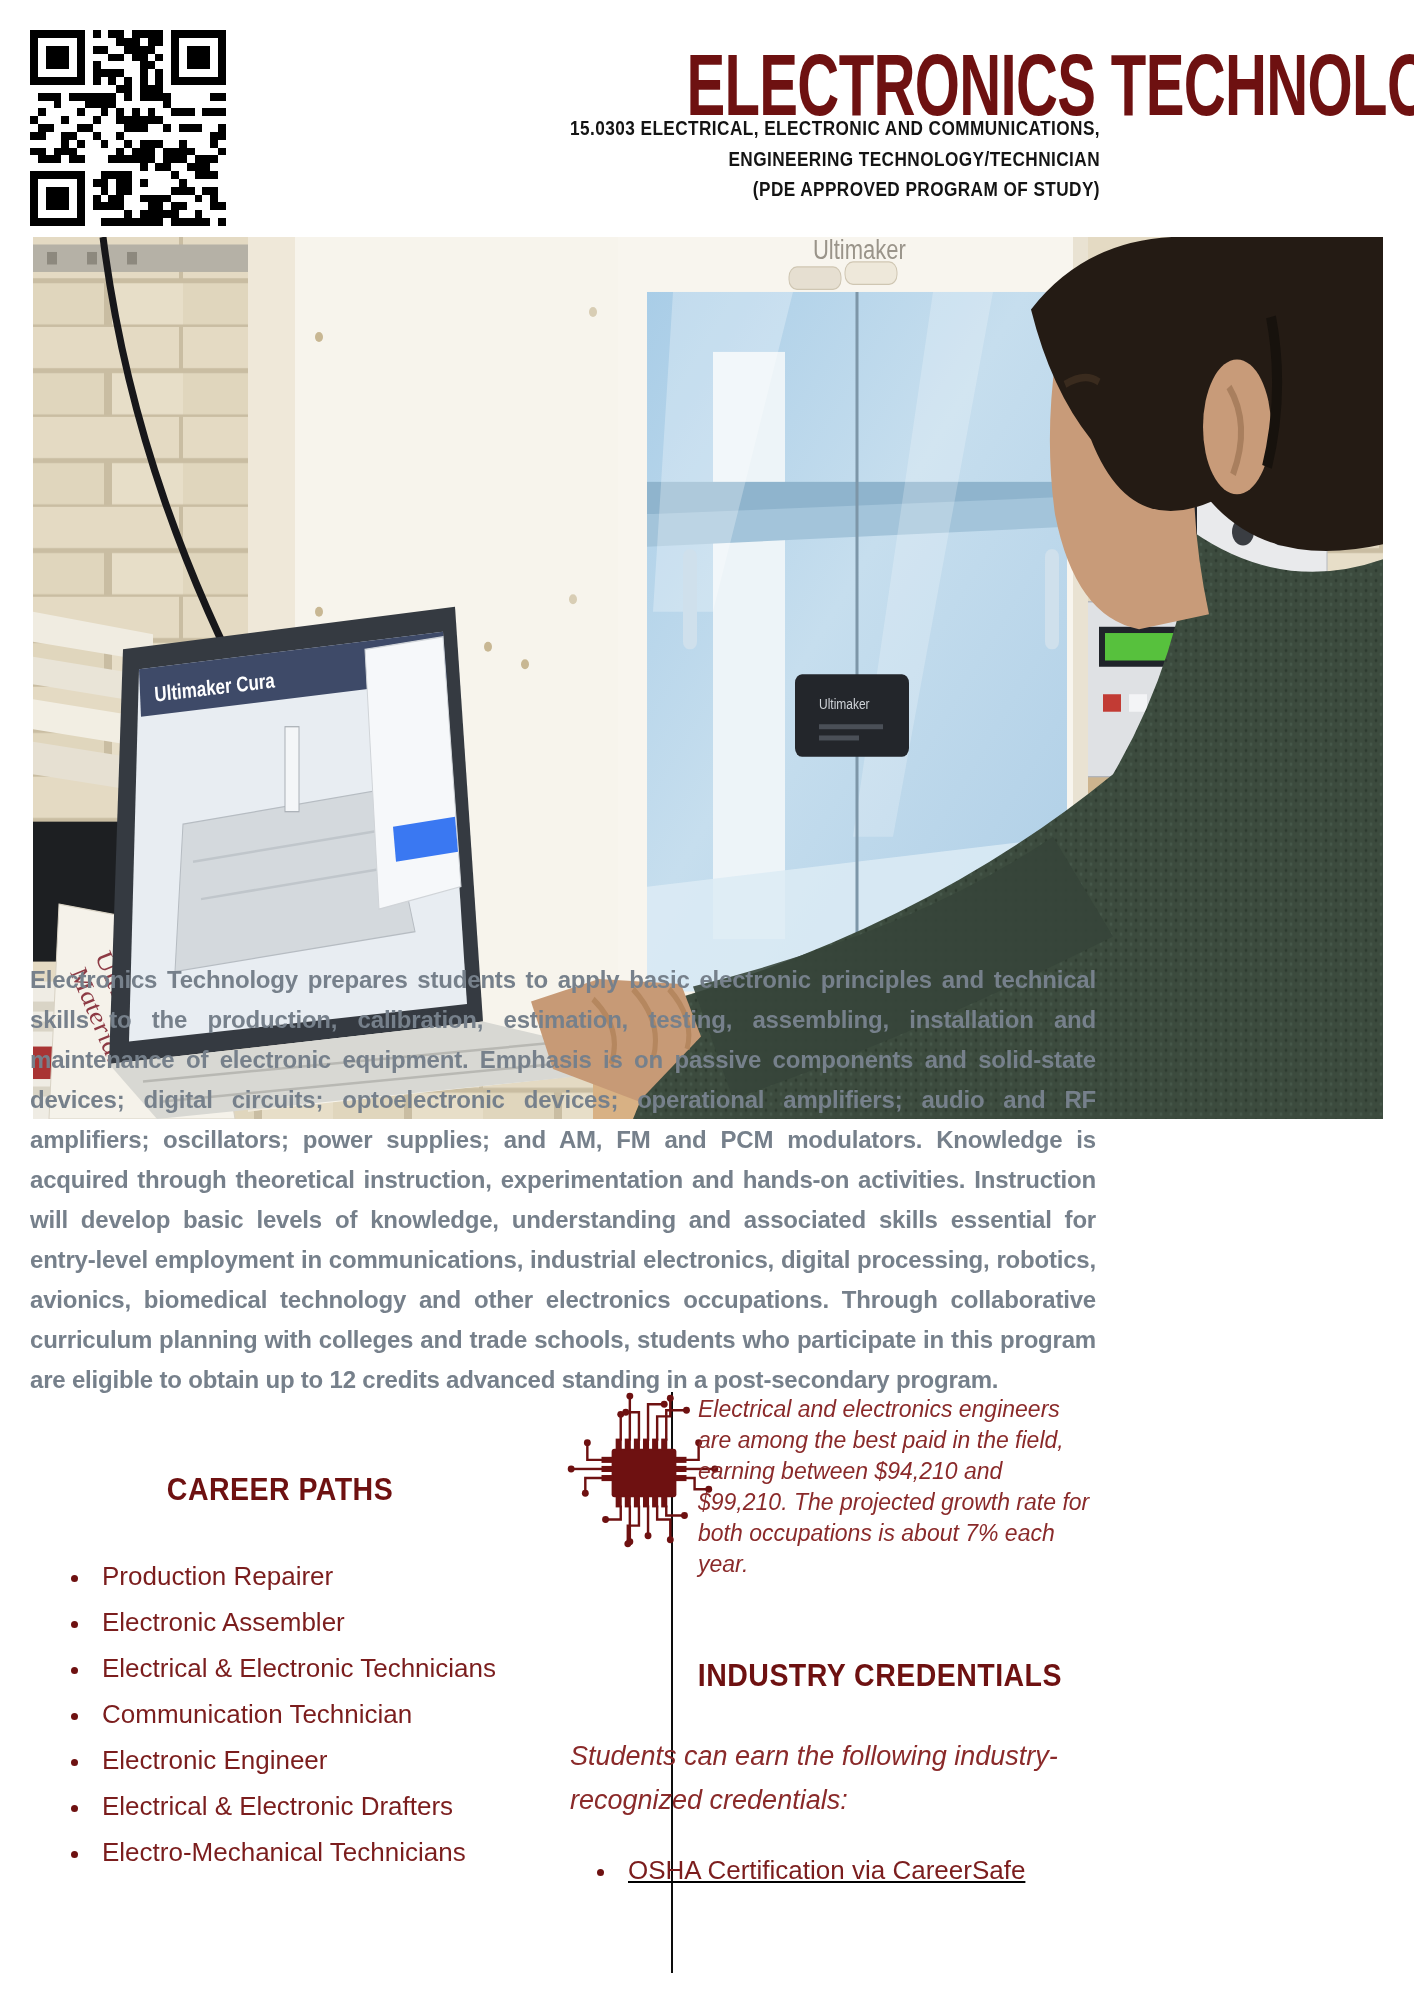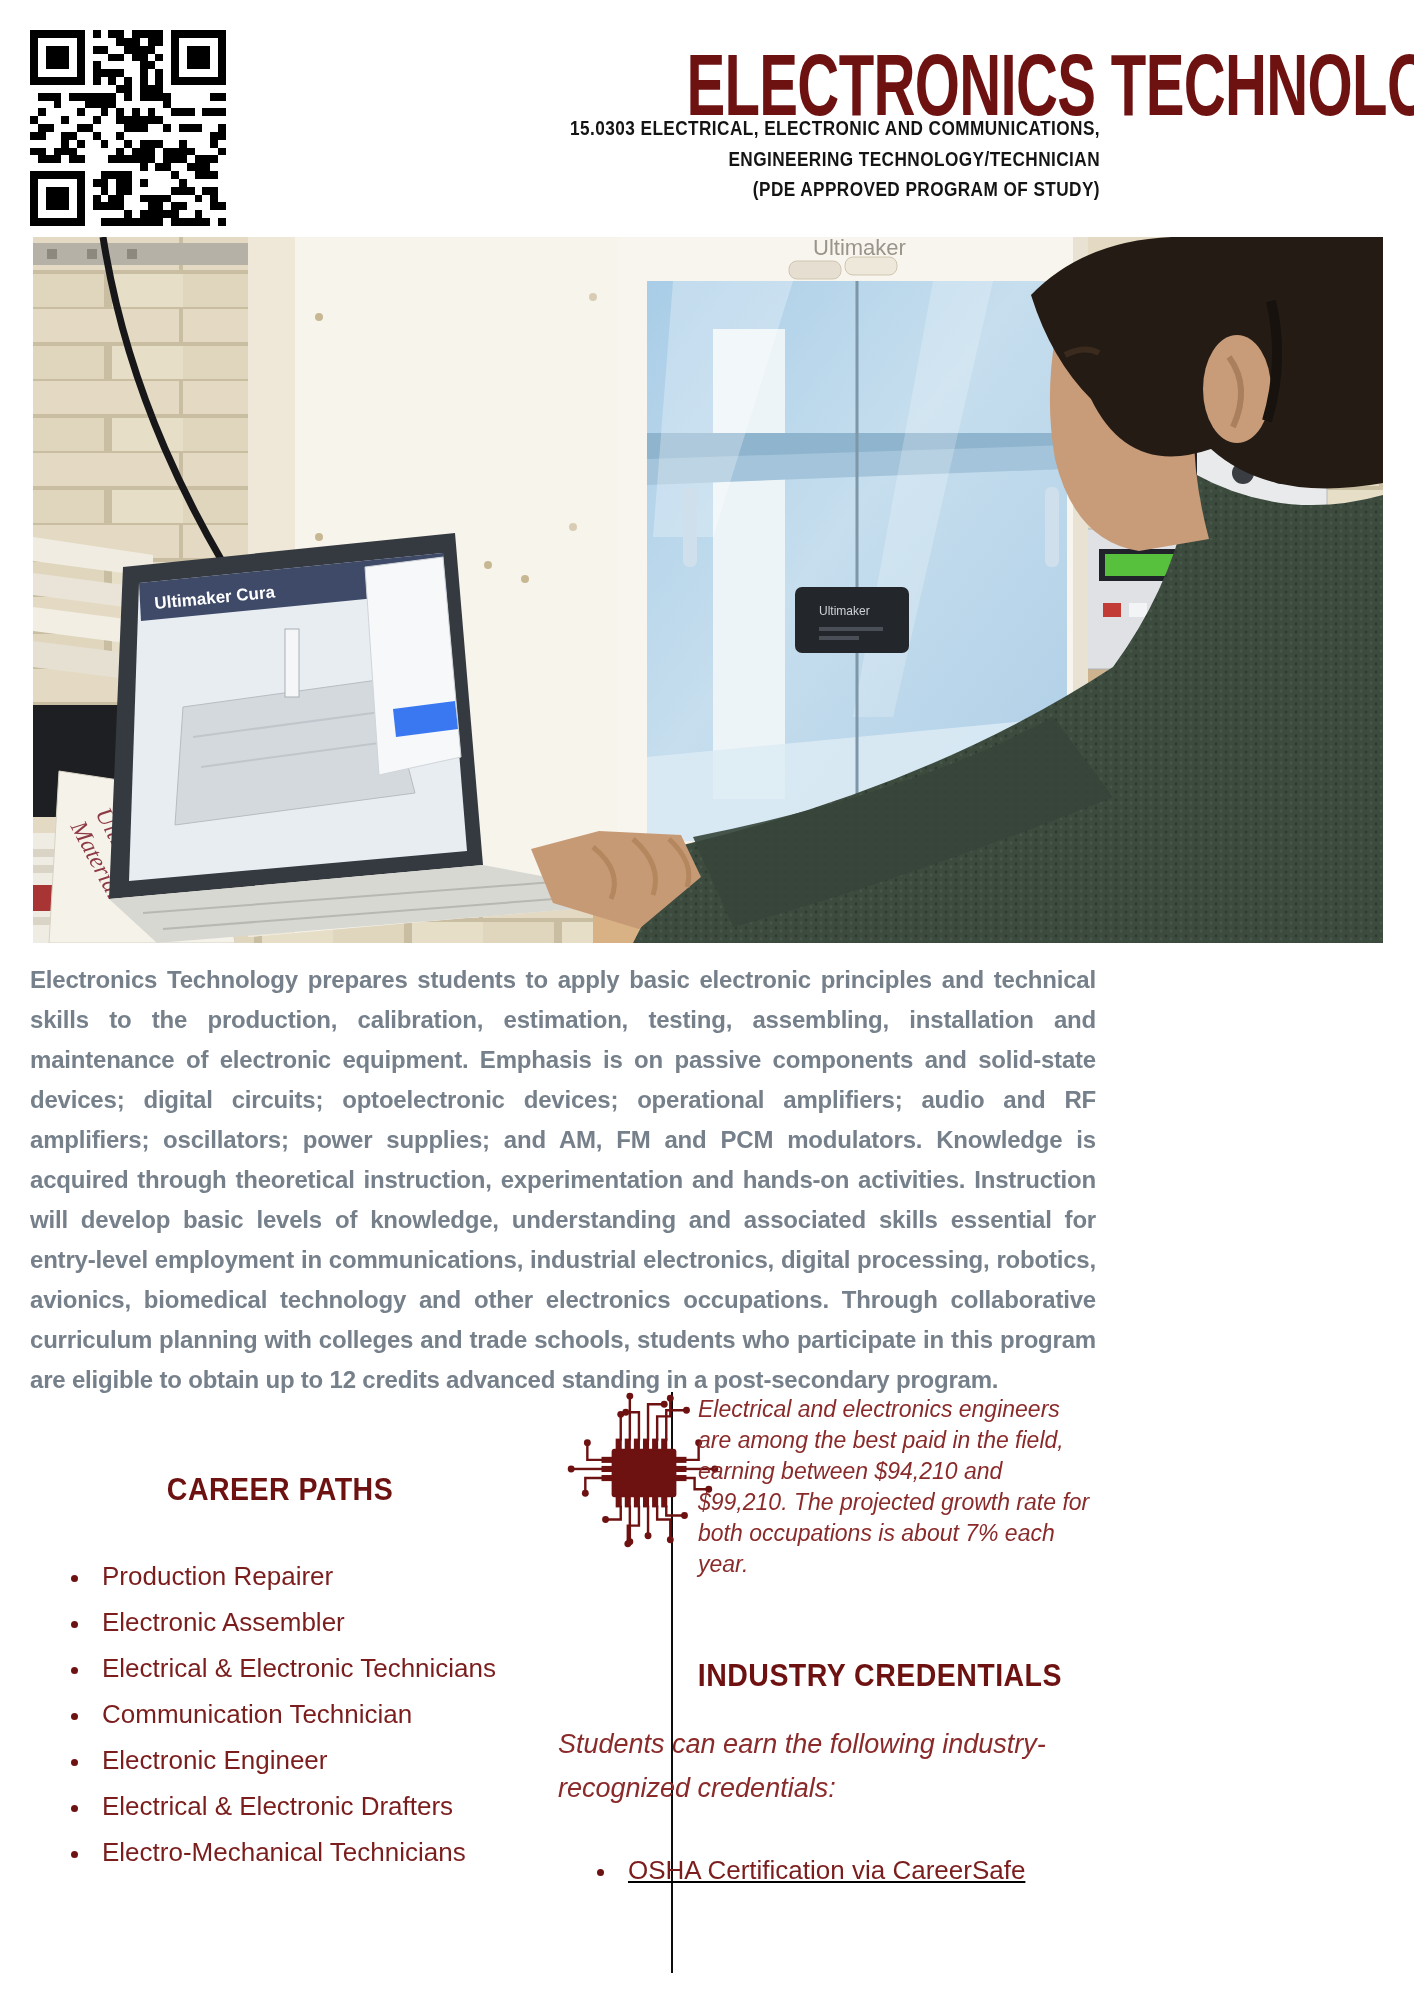--- a/index.html
+++ b/index.html
@@ -23,21 +23,21 @@
     display:inline-block;transform:scaleX(.66);transform-origin:100% 50%;
     font-size:88px;font-weight:bold;color:var(--maroon);letter-spacing:-1px;line-height:1.02;
   }
   .subtitle{
     left:380px;top:113px;width:720px;text-align:right;color:#141414;
     font-size:20px;font-weight:bold;line-height:30.5px;letter-spacing:.5px;
     transform:scaleX(.86);transform-origin:100% 0;white-space:nowrap;
   }
 
   
-  .photo{left:33px;top:237px;width:1350px;height:706px;overflow:hidden;background:#e5e5e5;}
+  .photo{left:33px;top:237px;width:1350px;height:882px;overflow:hidden;background:#e5e5e5;}
   .photo svg{width:100%;height:100%;display:block;}
 
   
   .desc{
     left:30px;top:960px;width:1066px;text-align:justify;
     color:var(--body-gray);font-size:24px;font-weight:bold;line-height:40px;letter-spacing:-.2px;
   }
 
   
   .career-heading{left:30px;top:1472px;width:500px;text-align:center;}
@@ -319,16 +319,16 @@
         <rect x="110" y="88" width="12" height="6"></rect>
     </g>
   </svg>
 </div>
 
 <p class="abs salary" style="margin:8px">Electrical and electronics engineers are among the best paid in the field, earning between $94,210 and $99,210.  The projected growth rate for both occupations is about 7%  each year.</p>
 
 <div class="abs ic-heading">
   <span class="heading-tx">INDUSTRY CREDENTIALS</span>
 </div>
-<p class="abs ic-intro" style="margin:0">Students can earn the following industry-recognized credentials:</p>
+<p class="abs ic-intro" style="margin:12px">Students can earn the following industry-recognized credentials:</p>
 <ul class="abs red-list cred-list">
     <li>OSHA Certification via CareerSafe</li>
   </ul>
 
 </body></html>

